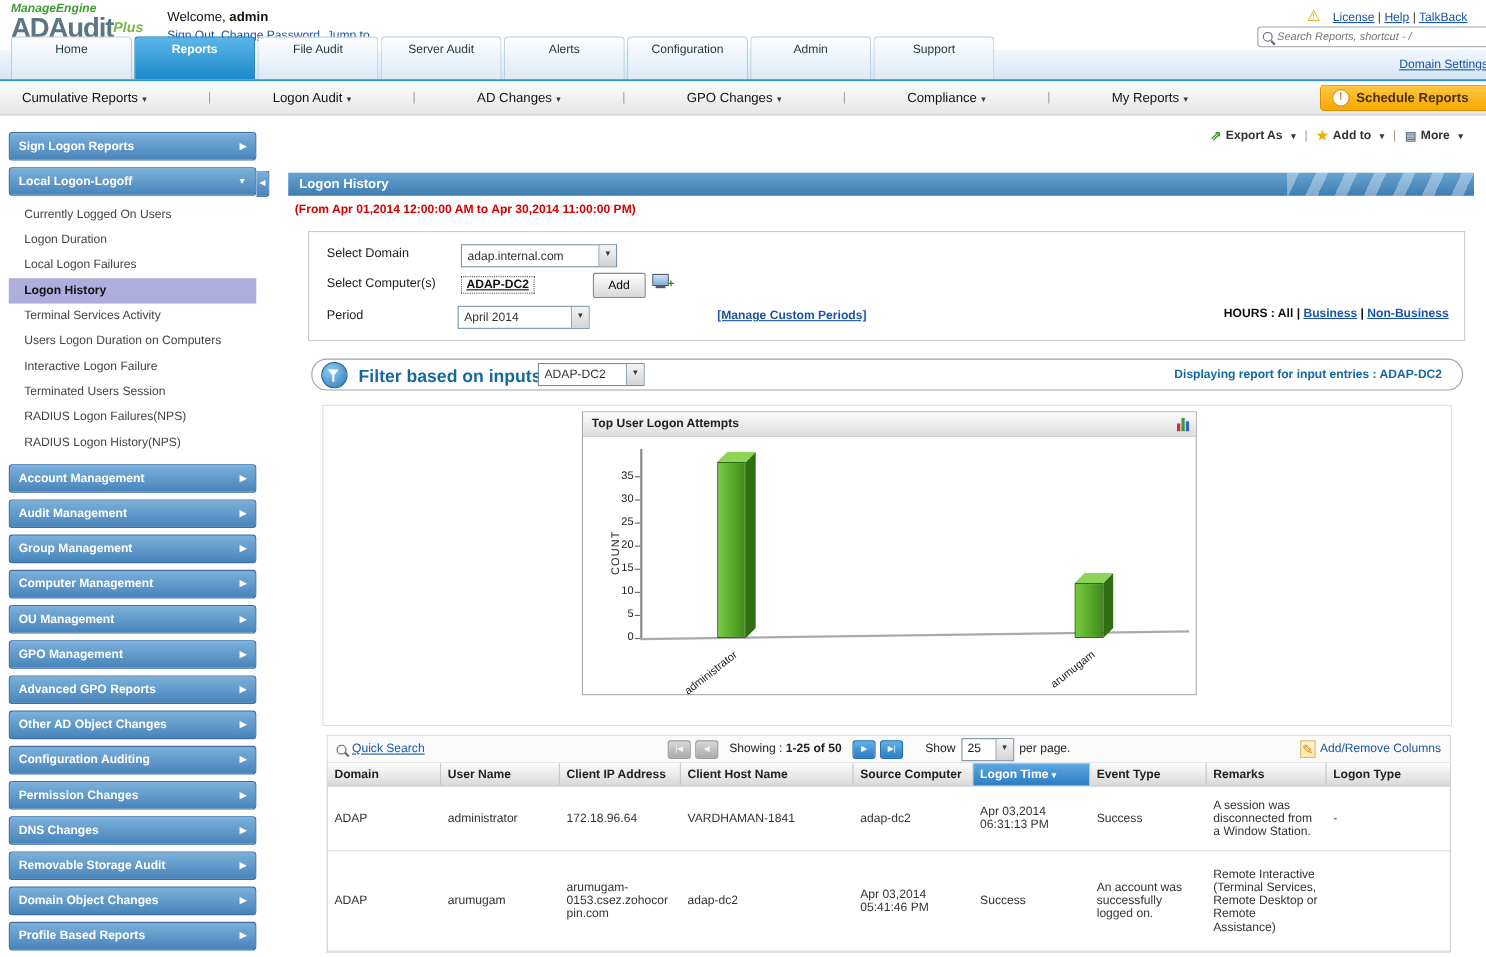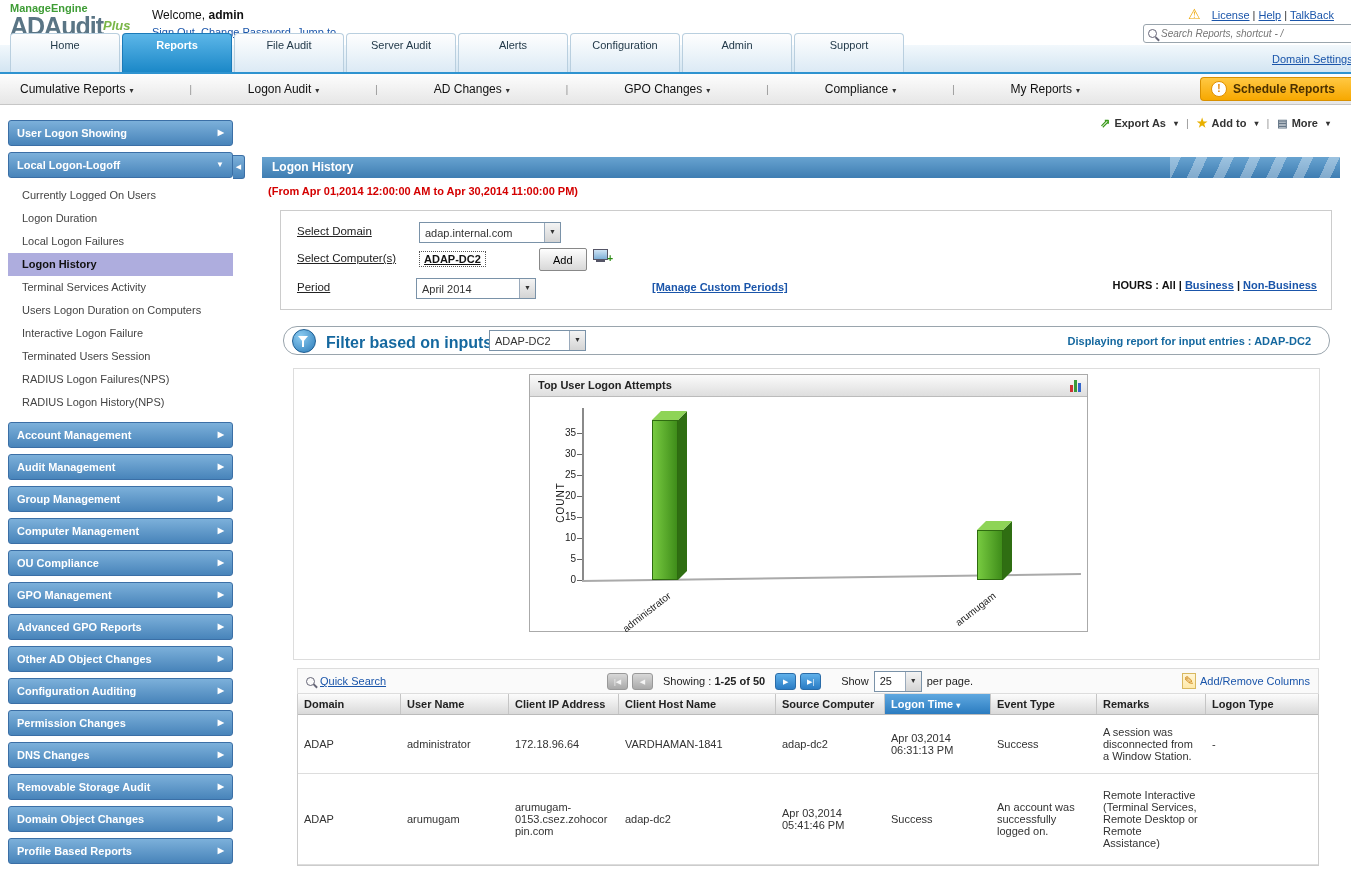--- a/index.html
+++ b/index.html
@@ -5,21 +5,21 @@
   * { margin:0; padding:0; box-sizing:content-box; }
   body { background:#fff; }
   .page { position:relative; width:1351px; height:870px; overflow:hidden; background:#fff;
           font-family:"Liberation Sans", sans-serif; font-size:11px; color:#333; }
   .lnk { color:#1a55aa; text-decoration:underline; cursor:pointer; }
   b { font-weight:bold; }
 
   
   .hdr { position:absolute; left:0; top:0; width:100%; height:45px; background:#fff; }
   .logo { position:absolute; left:10px; top:3px; line-height:1; }
-  .logo-brand { color:#3f9d36; font-size:11px; font-weight:bold; display:block; }
+  .logo-brand { color:#3f9d36; font-size:11px; font-weight:bold; font-style:italic; display:block; }
   .logo-product { font-size:25px; color:#5a7585; font-weight:bold; letter-spacing:-1px; }
   .logo-plus { color:#7ab648; font-style:italic; font-size:13px; font-weight:bold; vertical-align:super; }
   .welcome { position:absolute; left:152px; top:8px; font-size:12px; color:#111; }
   .hdr-links { position:absolute; left:152px; top:26px; }
   .top-right { position:absolute; left:1188px; top:6px; white-space:nowrap; }
   .warn-icon { color:#eca400; font-size:14px; margin-right:8px; }
   .search-box { position:absolute; left:1143px; top:24px; width:230px; height:17px; border:1px solid #9aa5ad;
                 border-radius:3px; background:#fff; display:flex; align-items:center; padding-left:4px; }
   .search-input { border:none; outline:none; font-style:italic; color:#777; font-size:10px; width:190px;
                   font-family:"Liberation Sans", sans-serif; background:transparent; margin-left:4px; }
@@ -75,21 +75,21 @@
   .more-ic { color:#667788; font-size:11px; }
 
   .rpt-hdr { position:absolute; left:0; top:49px; width:1078px; height:21px;
              background:linear-gradient(#68a3d0,#3e7db2); color:#fff; font-weight:bold; font-size:12px;
              line-height:21px; padding-left:10px; box-sizing:border-box; }
   .rpt-hdr::after { content:""; position:absolute; right:0; top:0; width:170px; height:100%;
              background:repeating-linear-gradient(115deg, rgba(255,255,255,.35) 0 10px, rgba(255,255,255,0) 10px 24px); }
   .date-range { position:absolute; left:6px; top:77px; color:#d40000; font-weight:bold; }
 
   .form-box { position:absolute; left:18px; top:102px; width:1050px; height:98px; border:1px solid #ccc; }
-  .f-label { position:absolute; left:16px; color:#222; font-size:11.5px;text-decoration:underline; }
+  .f-label { position:absolute; left:16px; color:#222; font-size:11.5px; }
   .dd { display:inline-flex; align-items:center; border:1px solid #7a92a8; background:#fff; height:19px; cursor:pointer; }
   .dd-txt { padding:0 5px; white-space:nowrap; flex:1; }
   .dd-btn { width:15px; align-self:stretch; background:linear-gradient(#f4f4f4,#d4d4d4); border-left:1px solid #9aaabb;
             text-align:center; font-size:7px; line-height:18px; color:#333; }
   .comp-token { font-weight:bold; text-decoration:underline; border:1px dotted #555; padding:1px 4px; color:#111; cursor:pointer; }
   .btn { height:21px; padding:0 13px; background:linear-gradient(#fefefe,#d8d8d8); border:1px solid #888;
          border-radius:2px; font-size:11px; cursor:pointer; font-family:inherit; }
   .comp-icon { position:relative; display:inline-block; width:18px; height:14px; vertical-align:middle; margin-left:6px; cursor:pointer; }
   .comp-icon .scr { position:absolute; left:0; top:0; width:13px; height:9px; border:1px solid #556; background:linear-gradient(#cfe4f5,#7fb0d8); }
   .comp-icon .base { position:absolute; left:3px; top:11px; width:9px; height:2px; background:#556; }
@@ -220,39 +220,39 @@
         <span class="sn-sep">|</span>
         <span class="sn-item"><span>My Reports</span><span class="caret">▾</span></span>
       </div>
     <div class="schedule-btn">
       <span class="sched-icon">!</span>
       <span>Schedule Reports</span>
     </div>
   </div>
 
   <div class="sidebar">
-      <div class="sb-hdr"><span>User Logon Showing</span><span class="arr">▶</span></div>
+      <div class="sb-hdr"><span>Sign Logon Reports</span><span class="arr">▶</span></div>
       <div class="sb-hdr"><span>Local Logon-Logoff</span><span class="arr">▼</span></div>
       <div class="sb-items">
         <div class="sb-item">Currently Logged On Users</div>
         <div class="sb-item">Logon Duration</div>
         <div class="sb-item">Local Logon Failures</div>
         <div class="sb-item selected">Logon History</div>
         <div class="sb-item">Terminal Services Activity</div>
         <div class="sb-item">Users Logon Duration on Computers</div>
         <div class="sb-item">Interactive Logon Failure</div>
         <div class="sb-item">Terminated Users Session</div>
         <div class="sb-item">RADIUS Logon Failures(NPS)</div>
         <div class="sb-item">RADIUS Logon History(NPS)</div>
       </div>
       <div class="sb-hdr"><span>Account Management</span><span class="arr">▶</span></div>
       <div class="sb-hdr"><span>Audit Management</span><span class="arr">▶</span></div>
       <div class="sb-hdr"><span>Group Management</span><span class="arr">▶</span></div>
       <div class="sb-hdr"><span>Computer Management</span><span class="arr">▶</span></div>
-      <div class="sb-hdr"><span>OU Compliance</span><span class="arr">▶</span></div>
+      <div class="sb-hdr"><span>OU Management</span><span class="arr">▶</span></div>
       <div class="sb-hdr"><span>GPO Management</span><span class="arr">▶</span></div>
       <div class="sb-hdr"><span>Advanced GPO Reports</span><span class="arr">▶</span></div>
       <div class="sb-hdr"><span>Other AD Object Changes</span><span class="arr">▶</span></div>
       <div class="sb-hdr"><span>Configuration Auditing</span><span class="arr">▶</span></div>
       <div class="sb-hdr"><span>Permission Changes</span><span class="arr">▶</span></div>
       <div class="sb-hdr"><span>DNS Changes</span><span class="arr">▶</span></div>
       <div class="sb-hdr"><span>Removable Storage Audit</span><span class="arr">▶</span></div>
       <div class="sb-hdr"><span>Domain Object Changes</span><span class="arr">▶</span></div>
       <div class="sb-hdr"><span>Profile Based Reports</span><span class="arr">▶</span></div>
     </div>

